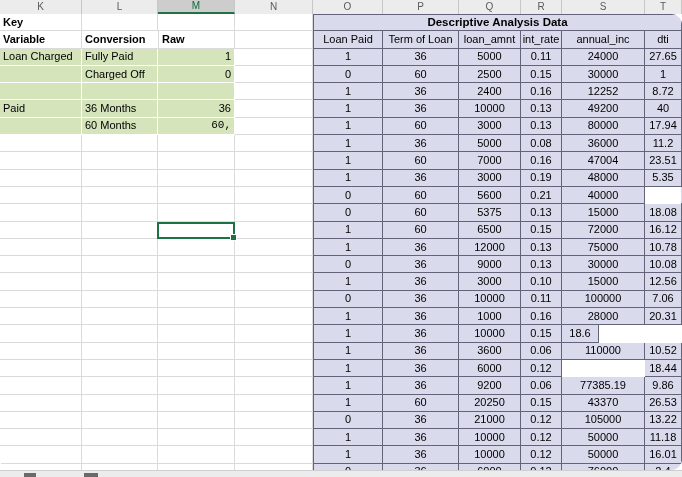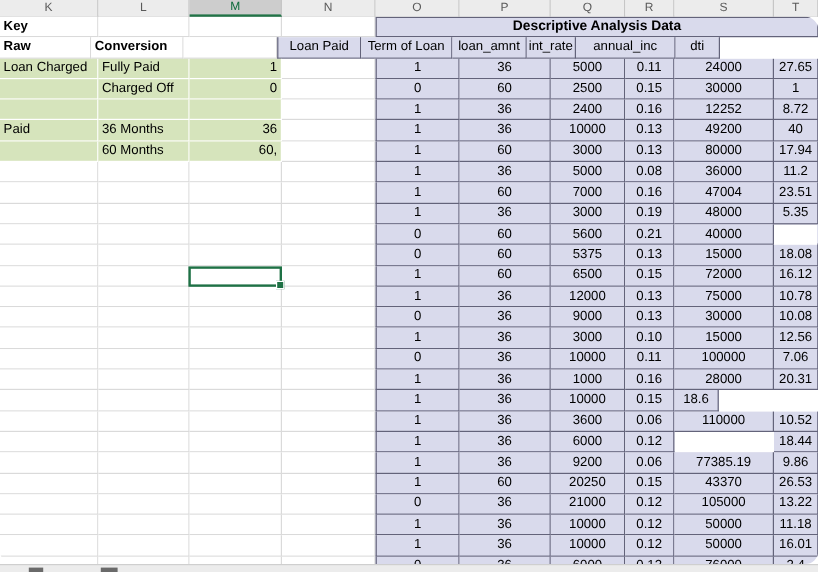--- a/index.html
+++ b/index.html
@@ -99,22 +99,23 @@
     </div>
   <div class="grid" id="grid">
       <div class="row">
         <div class="cell bold" style="width: 82px;">Key</div>
         <div class="cell" style="width: 76px;"></div>
         <div class="cell" style="width: 77px;"></div>
         <div class="cell" style="width: 78px;"></div>
         <div class="cell table-title" style="width: 369px;">Descriptive Analysis Data</div>
       </div>
       <div class="row">
+        <div class="cell bold" style="width: 82px;">Variable</div>
+        <div class="cell bold" style="width: 77px;">Conversion</div>
         <div class="cell bold" style="width: 76px;">Raw</div>
-        <div class="cell bold" style="width: 77px;">Conversion</div>
         <div class="cell" style="width: 78px;"></div>
         <div class="cell table first" style="width: 70px;">Loan Paid</div>
         <div class="cell table" style="width: 76px;">Term of Loan</div>
         <div class="cell table" style="width: 62px;">loan_amnt</div>
         <div class="cell table" style="width: 41px;">int_rate</div>
         <div class="cell table" style="width: 83px;">annual_inc</div>
         <div class="cell table" style="width: 37px;">dti</div>
       </div>
       <div class="row">
         <div class="cell green" style="width: 82px;">Loan Charged</div>
@@ -160,21 +161,21 @@
         <div class="cell table first" style="width: 70px;">1</div>
         <div class="cell table" style="width: 76px;">36</div>
         <div class="cell table" style="width: 62px;">10000</div>
         <div class="cell table" style="width: 41px;">0.13</div>
         <div class="cell table" style="width: 83px;">49200</div>
         <div class="cell table" style="width: 37px;">40</div>
       </div>
       <div class="row">
         <div class="cell green" style="width: 82px;"></div>
         <div class="cell green" style="width: 76px;">60 Months</div>
-        <div class="cell green num" style="width: 77px;">60,</div>
+        <div class="cell green num" style="width: 77px; font-family: Liberation Mono, monospace;">60,</div>
         <div class="cell" style="width: 78px;"></div>
         <div class="cell table first" style="width: 70px;">1</div>
         <div class="cell table" style="width: 76px;">60</div>
         <div class="cell table" style="width: 62px;">3000</div>
         <div class="cell table" style="width: 41px;">0.13</div>
         <div class="cell table" style="width: 83px;">80000</div>
         <div class="cell table" style="width: 37px;">17.94</div>
       </div>
       <div class="row">
         <div class="cell" style="width: 82px;"></div>

